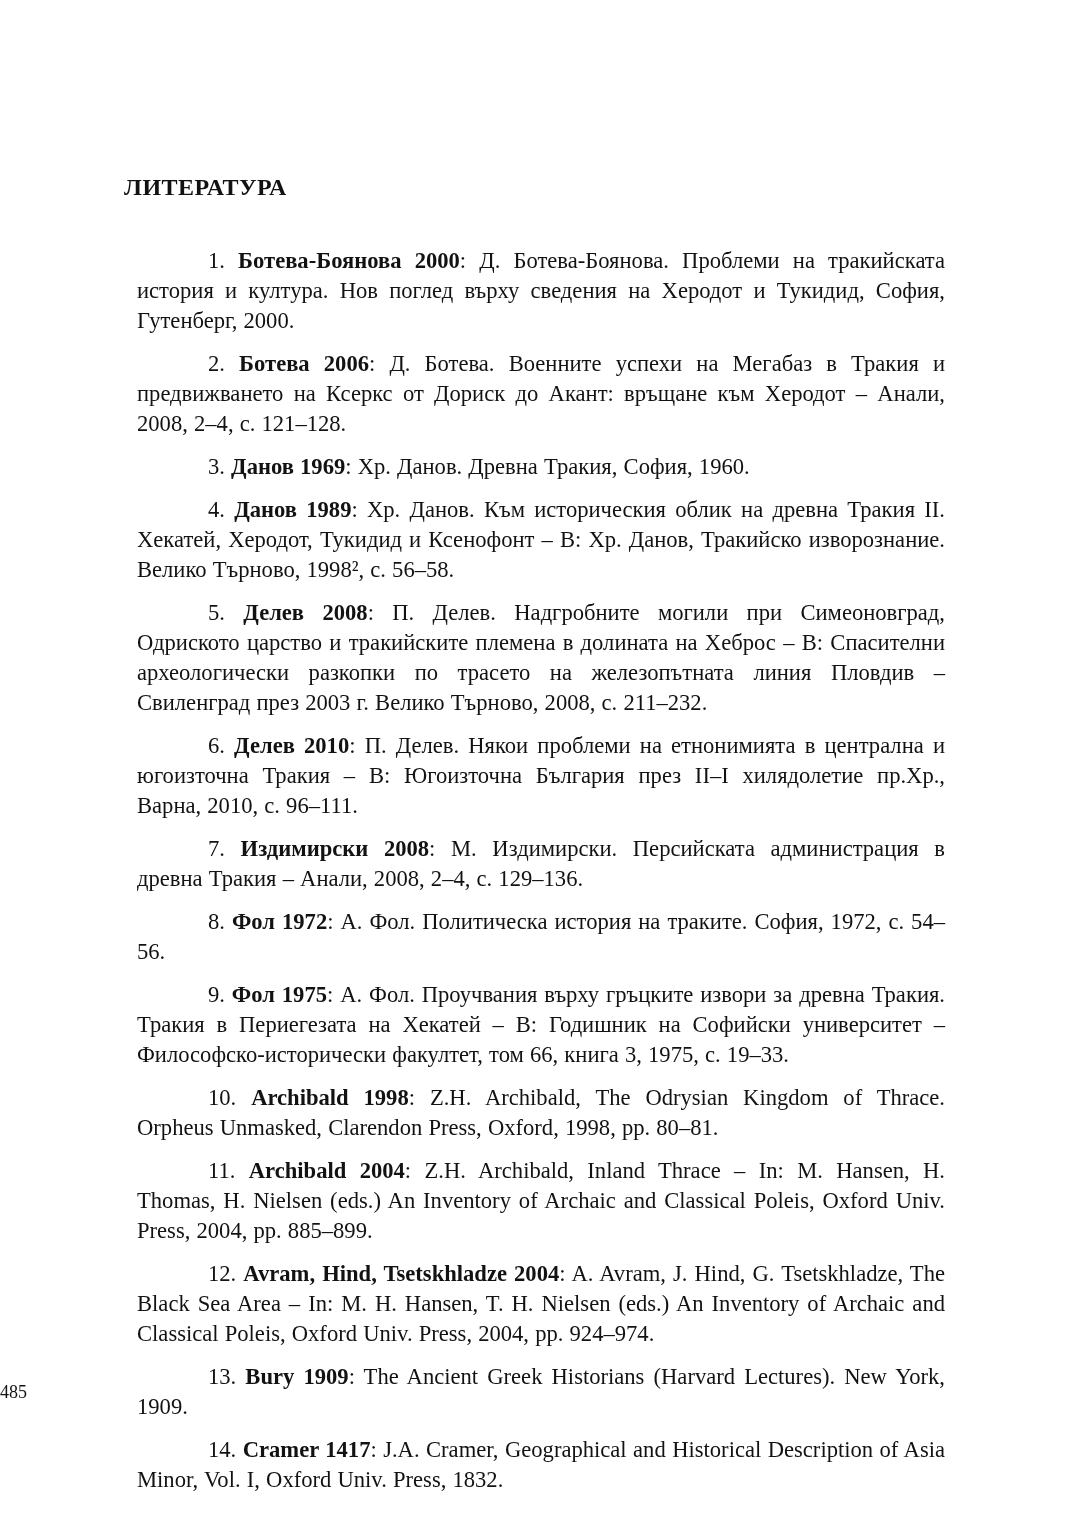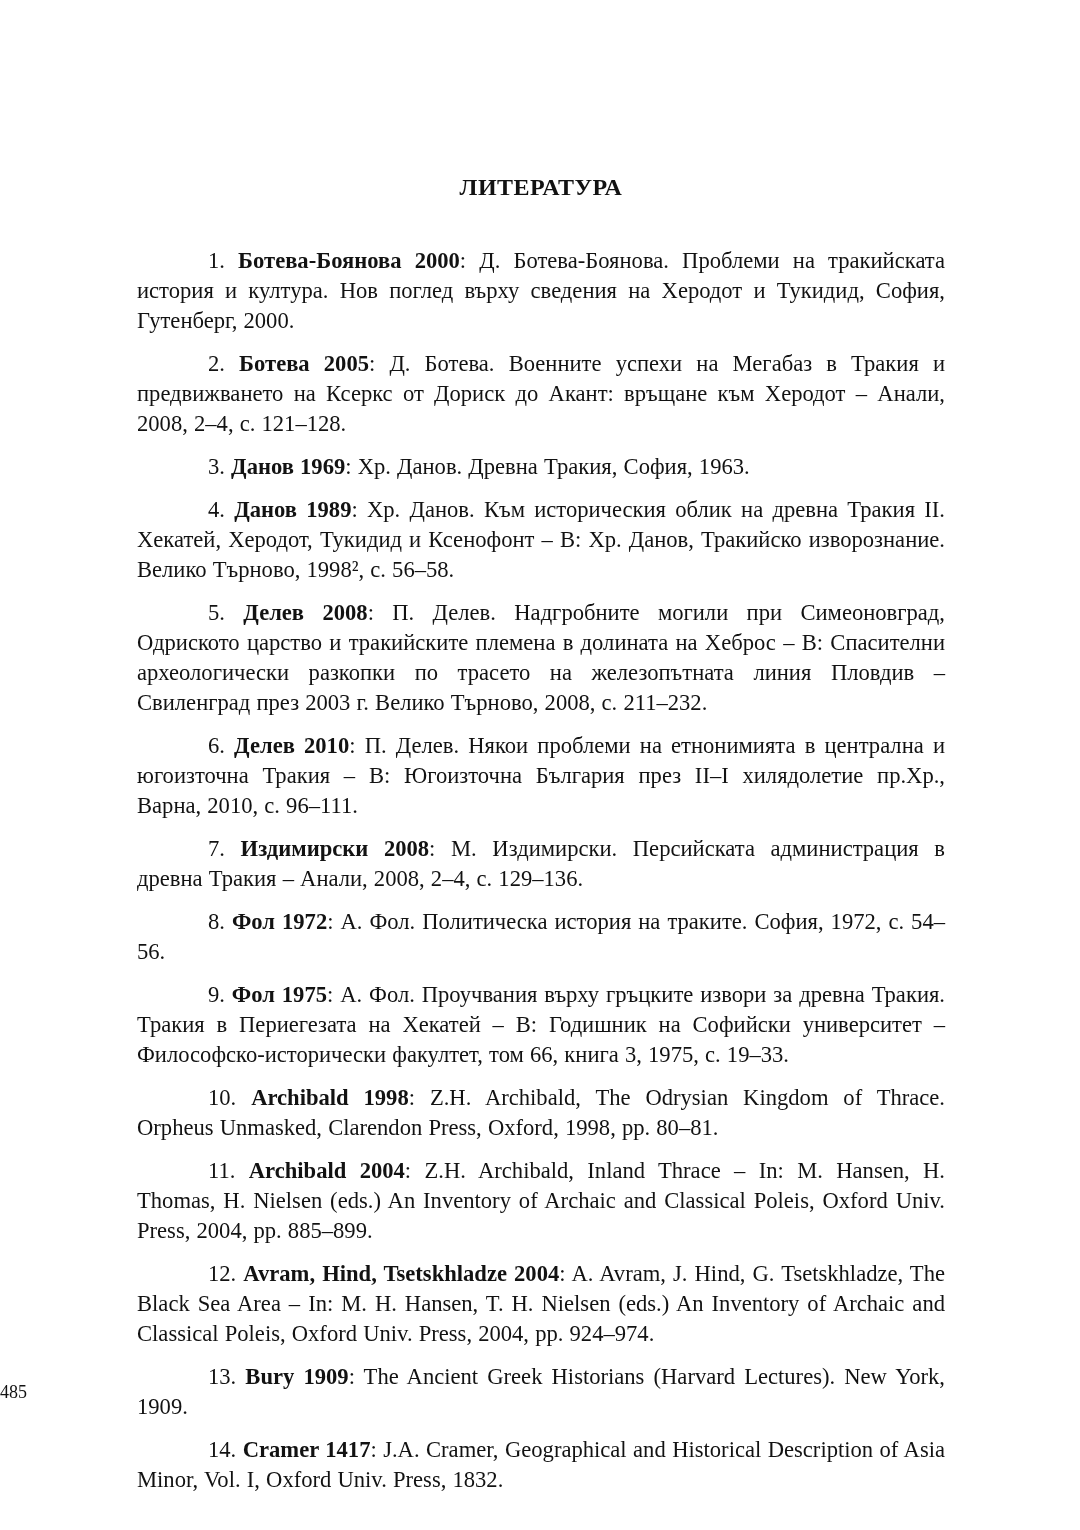--- a/index.html
+++ b/index.html
@@ -14,21 +14,21 @@
     overflow: hidden;
   }
   .content {
     position: absolute;
     left: 124px;
     top: 172px;
     width: 834px;
   }
   .title {
     margin: 0 0 44px 0;
-    text-align: center;
+    text-align: left;
     font-size: 24px;
     font-weight: bold;
     letter-spacing: 0.5px;
     line-height: 30px;
   }
   .entry {
     margin: 13px;
     font-size: 22.6px;
     line-height: 30px;
     text-align: justify;
@@ -47,22 +47,22 @@
   }
 </style>
 </head>
 <body>
 
 <div class="page">
   <div class="content">
     <h1 class="title">ЛИТЕРАТУРА</h1>
 
     <p class="entry"><span>1. </span><b>Ботева-Боянова 2000</b><span>: Д. Ботева-Боянова. Проблеми на тракийската история и култура. Нов поглед върху сведения на Херодот и Тукидид, София, Гутенберг, 2000.</span></p>
-    <p class="entry"><span>2. </span><b>Ботева 2005</b><span>: Д. Ботева. Военните успехи на Мегабаз в Тракия и предвижването на Ксеркс от Дориск до Акант: връщане към Херодот – Анали, 2008, 2–4, с. 121–128.</span></p>
-    <p class="entry"><span>3. </span><b>Данов 1969</b><span>: Хр. Данов. Древна Тракия, София, 1963.</span></p>
+    <p class="entry"><span>2. </span><b>Ботева 2006</b><span>: Д. Ботева. Военните успехи на Мегабаз в Тракия и предвижването на Ксеркс от Дориск до Акант: връщане към Херодот – Анали, 2008, 2–4, с. 121–128.</span></p>
+    <p class="entry"><span>3. </span><b>Данов 1969</b><span>: Хр. Данов. Древна Тракия, София, 1960.</span></p>
     <p class="entry"><span>4. </span><b>Данов 1989</b><span>: Хр. Данов. Към историческия облик на древна Тракия II. Хекатей, Херодот, Тукидид и Ксенофонт – В: Хр. Данов, Тракийско изворознание. Велико Търново, 1998², с. 56–58.</span></p>
     <p class="entry"><span>5. </span><b>Делев 2008</b><span>: П. Делев. Надгробните могили при Симеоновград, Одриското царство и тракийските племена в долината на Хеброс – В: Спасителни археологически разкопки по трасето на железопътната линия Пловдив – Свиленград през 2003 г. Велико Търново, 2008, с. 211–232.</span></p>
     <p class="entry"><span>6. </span><b>Делев 2010</b><span>: П. Делев. Някои проблеми на етнонимията в централна и югоизточна Тракия – В: Югоизточна България през II–I хилядолетие пр.Хр., Варна, 2010, с. 96–111.</span></p>
     <p class="entry"><span>7. </span><b>Издимирски 2008</b><span>: М. Издимирски. Персийската администрация в древна Тракия – Анали, 2008, 2–4, с. 129–136.</span></p>
     <p class="entry"><span>8. </span><b>Фол 1972</b><span>: А. Фол. Политическа история на траките. София, 1972, с. 54–56.</span></p>
     <p class="entry"><span>9. </span><b>Фол 1975</b><span>: А. Фол. Проучвания върху гръцките извори за древна Тракия. Тракия в Периегезата на Хекатей – В: Годишник на Софийски университет – Философско-исторически факултет, том 66, книга 3, 1975, с. 19–33.</span></p>
     <p class="entry"><span>10. </span><b>Archibald 1998</b><span>: Z.H. Archibald, The Odrysian Kingdom of Thrace. Orpheus Unmasked, Clarendon Press, Oxford, 1998, pp. 80–81.</span></p>
     <p class="entry"><span>11. </span><b>Archibald 2004</b><span>: Z.H. Archibald, Inland Thrace – In: M. Hansen, H. Thomas, H. Nielsen (eds.) An Inventory of Archaic and Classical Poleis, Oxford Univ. Press, 2004, pp. 885–899.</span></p>
     <p class="entry"><span>12. </span><b>Avram, Hind, Tsetskhladze 2004</b><span>: A. Avram, J. Hind, G. Tsetskhladze, The Black Sea Area – In: M. H. Hansen, T. H. Nielsen (eds.) An Inventory of Archaic and Classical Poleis, Oxford Univ. Press, 2004, pp. 924–974.</span></p>
     <p class="entry"><span>13. </span><b>Bury 1909</b><span>: The Ancient Greek Historians (Harvard Lectures). New York, 1909.</span></p>

